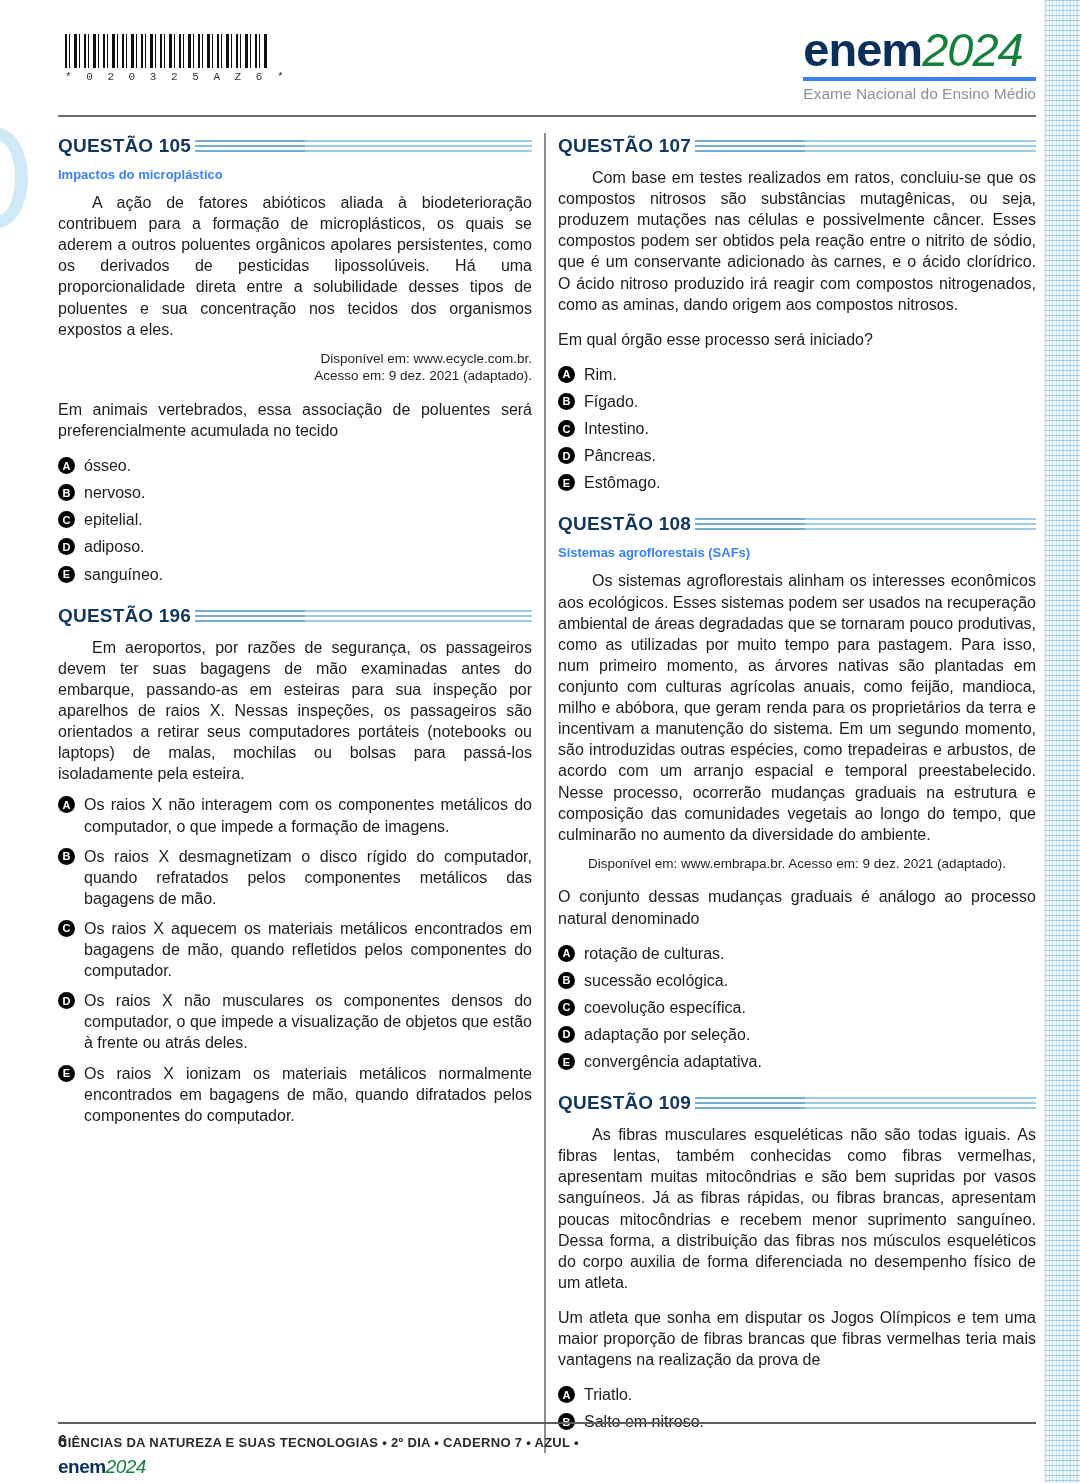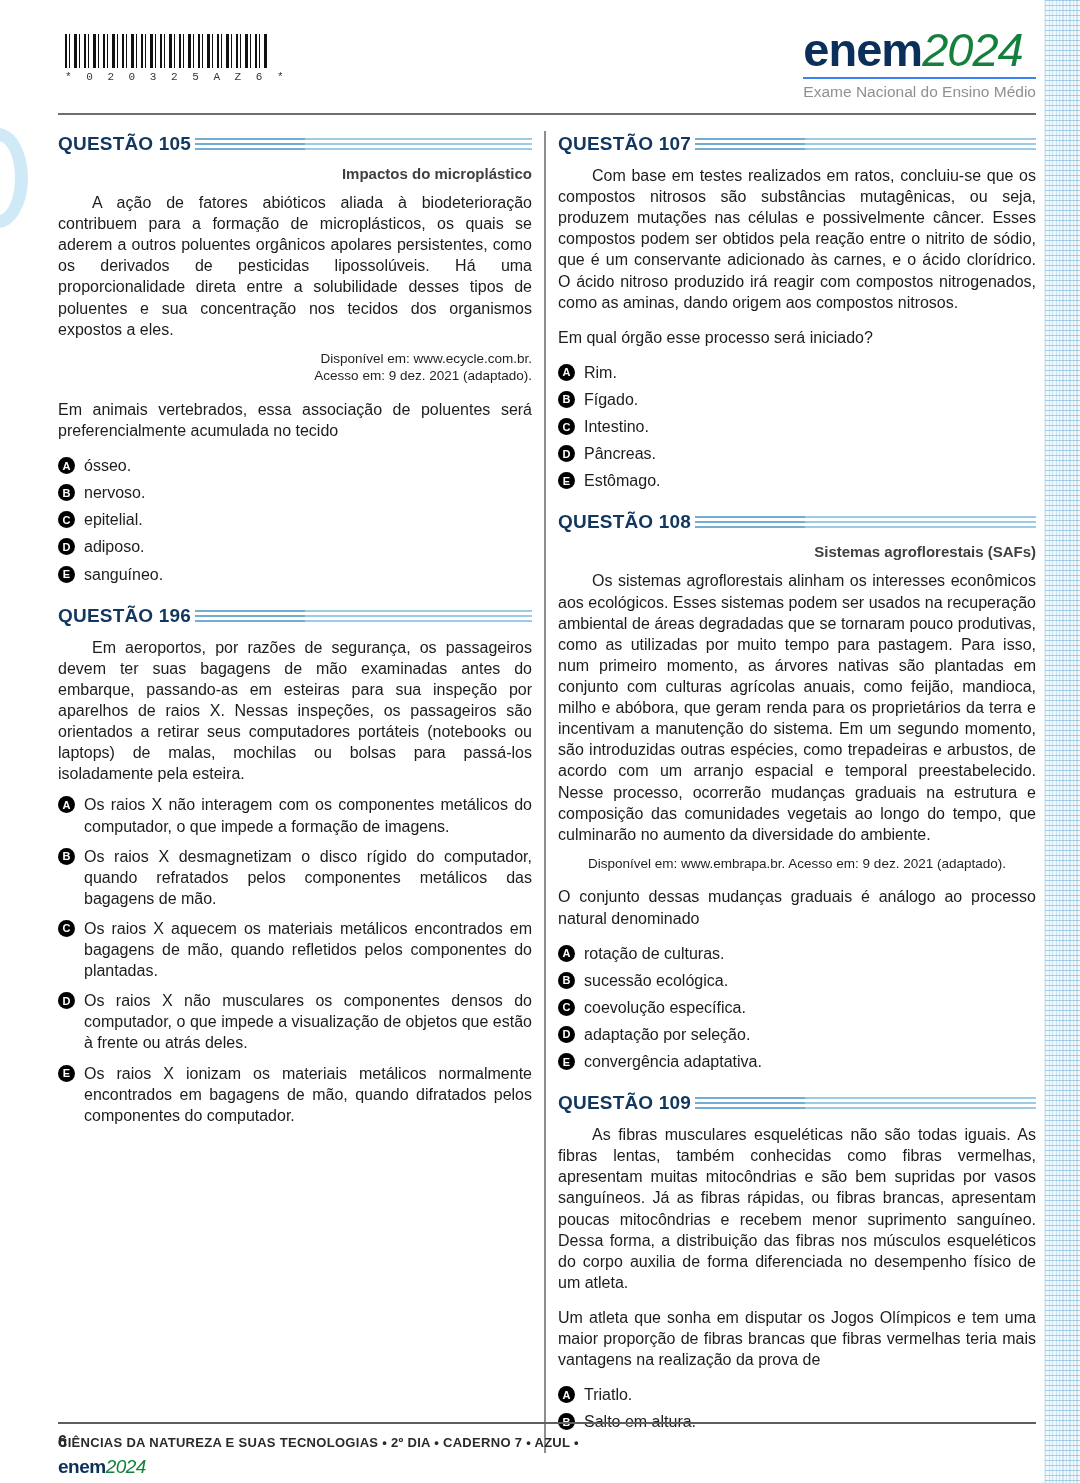--- a/index.html
+++ b/index.html
@@ -23,39 +23,39 @@
     padding:26px 44px 0 58px;}
   .barcode-wrap{padding-top:8px;padding-left:7px;}
   .barcode-bars{width:204px;height:34px;
     background:repeating-linear-gradient(90deg,#111 0 2px,#fff 2px 4px,#111 4px 5px,#fff 5px 9px,#111 9px 12px,#fff 12px 14px,#111 14px 15px,#fff 15px 19px);}
   .barcode-text{margin-top:3px;font-family:"Liberation Mono","DejaVu Sans Mono",monospace;
     font-size:11px;letter-spacing:4px;color:#333;text-align:center;}
   .logo-wrap{text-align:left;}
   .logo-main{font-size:47px;line-height:1;letter-spacing:-1px;}
   .logo-enem{font-weight:800;color:#0a2f5b;}
   .logo-year{font-style:italic;color:#15803d;font-weight:400;}
-  .logo-sub{margin-top:4px;border-top:2px solid #3b82f6;padding-top:4px;
+  .logo-sub{margin-top:4px;border-top:4px solid #3b82f6;padding-top:4px;
     color:#909090;font-size:15.5px;}
   .header-rule{margin:12px 44px 0 58px;border-top:2px solid #6e6e6e;}
 
   
   .columns{display:flex;align-items:stretch;padding:14px 44px 0 58px;min-height:1258px;}
   .col-left{width:474px;flex:none;}
   .col-divider{width:2px;background:#8d8d8d;margin:2px 12px 0 12px;}
   .col-right{flex:1;min-width:0;}
 
   
   .question{margin-bottom:20px;}
   .q-header{display:flex;align-items:center;gap:4px;margin:4px 0 10px;}
   .q-number{font-size:19px;font-weight:bold;color:#12375f;white-space:nowrap;letter-spacing:.2px;}
   .q-stripes{flex:1;height:15px;margin-top:3px;position:relative;
     background:repeating-linear-gradient(to bottom,#9ccbe3 0,#9ccbe3 2px,transparent 2px,transparent 5px);}
   .q-stripes::before{content:"";position:absolute;top:0;bottom:0;left:0;width:110px;
     background:repeating-linear-gradient(to bottom,#74add2 0,#74add2 2px,transparent 2px,transparent 5px);}
-  .q-title{text-align:right;font-weight:bold;font-size:15px;margin:8px 0 10px;color:#404040;}
+  .q-title{text-align:left;font-weight:bold;font-size:13px;margin:8px 0 10px;color:#3b82f6;}
   .q-para{font-size:16px;line-height:1.32;text-align:justify;margin:0 0 10px;}
   .indent{text-indent:34px;}
   .q-source{font-size:13.5px;line-height:1.3;color:#1f1f1f;margin:2px 0 14px;}
   .right{text-align:right;}
   .center{text-align:center;}
   .q-prompt{font-size:16px;line-height:1.32;text-align:justify;margin:14px 0 14px;}
 
   .options{list-style:none;}
   .option{display:flex;align-items:flex-start;gap:9px;margin-bottom:6px;}
   .option.block{margin-bottom:9px;}
@@ -146,21 +146,21 @@
           <li class="option block">
             <span class="marker">A</span>
             <span class="opt-text">Os raios X não interagem com os componentes metálicos do computador, o que impede a formação de imagens.</span>
           </li>
           <li class="option block">
             <span class="marker">B</span>
             <span class="opt-text">Os raios X desmagnetizam o disco rígido do computador, quando refratados pelos componentes metálicos das bagagens de mão.</span>
           </li>
           <li class="option block">
             <span class="marker">C</span>
-            <span class="opt-text">Os raios X aquecem os materiais metálicos encontrados em bagagens de mão, quando refletidos pelos componentes do plantadas.</span>
+            <span class="opt-text">Os raios X aquecem os materiais metálicos encontrados em bagagens de mão, quando refletidos pelos componentes do computador.</span>
           </li>
           <li class="option block">
             <span class="marker">D</span>
             <span class="opt-text">Os raios X não musculares os componentes densos do computador, o que impede a visualização de objetos que estão à frente ou atrás deles.</span>
           </li>
           <li class="option block">
             <span class="marker">E</span>
             <span class="opt-text">Os raios X ionizam os materiais metálicos normalmente encontrados em bagagens de mão, quando difratados pelos componentes do computador.</span>
           </li>
         </ul>
@@ -243,21 +243,21 @@
         </div>
         <p class="q-para indent">As fibras musculares esqueléticas não são todas iguais. As fibras lentas, também conhecidas como fibras vermelhas, apresentam muitas mitocôndrias e são bem supridas por vasos sanguíneos. Já as fibras rápidas, ou fibras brancas, apresentam poucas mitocôndrias e recebem menor suprimento sanguíneo. Dessa forma, a distribuição das fibras nos músculos esqueléticos do corpo auxilia de forma diferenciada no desempenho físico de um atleta.</p>
         <p class="q-prompt">Um atleta que sonha em disputar os Jogos Olímpicos e tem uma maior proporção de fibras brancas que fibras vermelhas teria mais vantagens na realização da prova de</p>
         <ul class="options">
           <li class="option">
             <span class="marker">A</span>
             <span class="opt-text">Triatlo.</span>
           </li>
           <li class="option">
             <span class="marker">B</span>
-            <span class="opt-text">Salto em altura.</span>
+            <span class="opt-text">Salto em nitroso.</span>
           </li>
 
         </ul>
       </div>
 
     </section>
   </main>
 
   <footer class="page-footer">
     <div class="footer-rule"></div>

